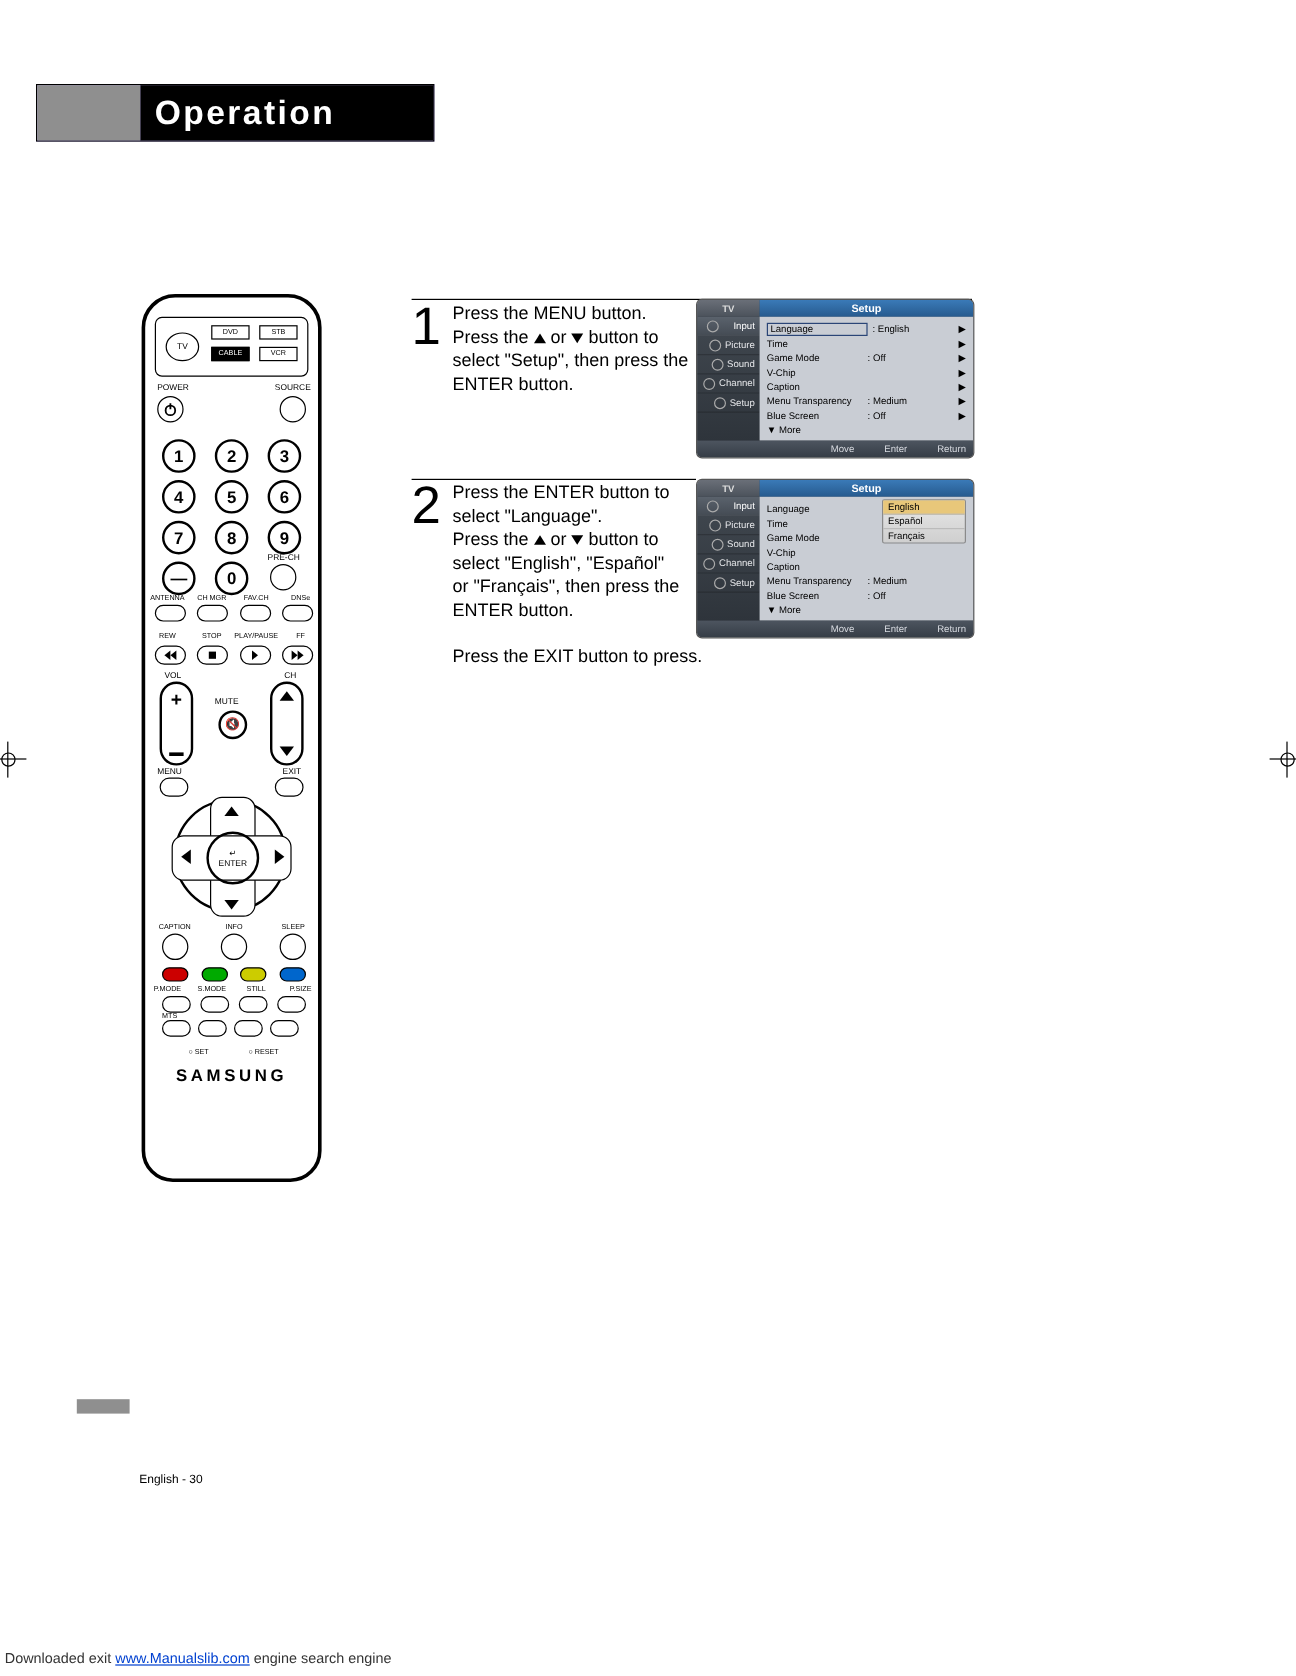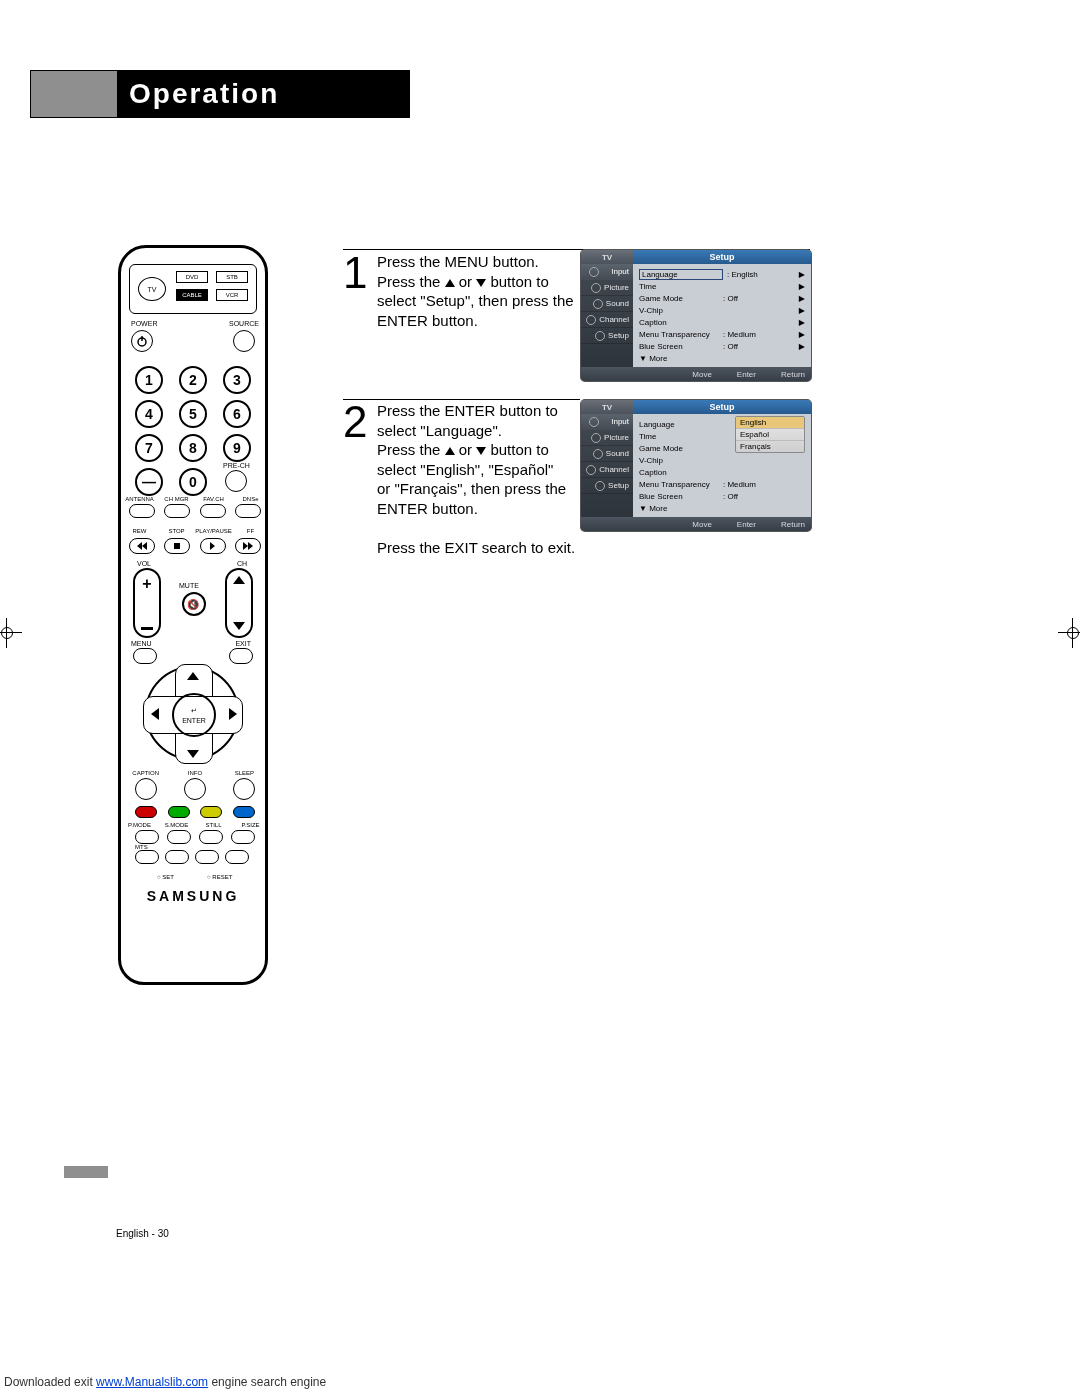--- a/index.html
+++ b/index.html
@@ -11,21 +11,21 @@
     font-family: "Helvetica Neue", Arial, sans-serif;
     color: #000;
     position: relative;
   }
   .page { position: relative; width: 100%; height: 100%; }
 
   
   .hdr {
     position: absolute;
     left: 30px; top: 70px;
-    width: 380px; height: 48px;
+    width: 332px; height: 48px;
     border: 1px solid #000;
     background: #c4b5fd;
     display: flex;
   }
   .hdr-gray { width: 86px; background: #8f8f8f; flex: 0 0 86px; }
   .hdr-black { flex: 1; background: #000; display: flex; align-items: center; padding-left: 12px; }
   .hdr-black span {
     color: #fff; font-weight: 700; letter-spacing: 2px;
     font-size: 28px; font-family: Arial, sans-serif;
   }
@@ -445,21 +445,21 @@
 
   <div class="step-rule" style="left:343px; top:399px; width:237px;"></div>
   <div class="step-num" style="left:343px; top:397px;">2</div>
   <div class="step" style="left:377px; top:401px;">
     <span>Press the ENTER button to</span><br>
     <span>select "Language".</span><br>
     <span>Press the </span><span class="tri-u"></span><span> or </span><span class="tri-d"></span><span> button to</span><br>
     <span>select "English", "Español"</span><br>
     <span>or "Français", then press the</span><br>
     <span>ENTER button.</span><br><br>
-    <span>Press the EXIT search to exit.</span>
+    <span>Press the EXIT button to press.</span>
   </div>
 
   <div class="osd" style="left:581px; top:400px;">
     <div class="osd-top">
       <div class="osd-top-l">TV</div>
       <div class="osd-top-r">Setup</div>
     </div>
     <div class="osd-body">
       <div class="osd-side">
         <div class="osd-side-item sel">

